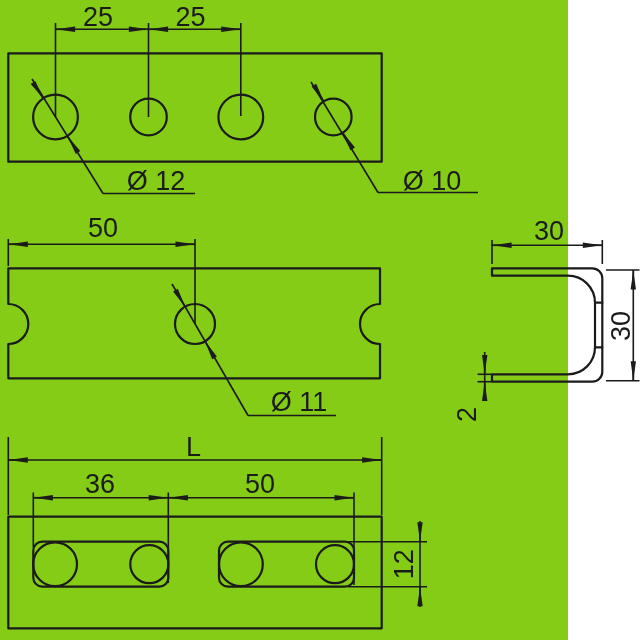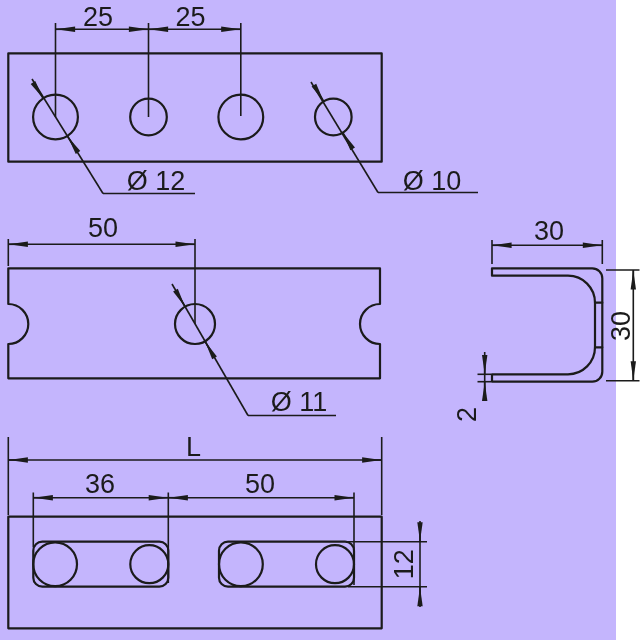--- a/index.html
+++ b/index.html
@@ -1,24 +1,24 @@
 <!DOCTYPE html>
 <html><head>
 <meta charset="utf-8">
 <style>
   html, body {
     margin: 0;
     padding: 0;
     background: #ffffff;
   }
   #canvas {
-    width: 616px;
+    width: 568px;
     height: 640px;
     position: relative;
-    background: #c4b5fd;
+    background: #84cc16;
     font-family: "Liberation Sans", "DejaVu Sans", sans-serif;
   }
   svg { display: block; }
   .obj {
     fill: none;
     stroke: #1b1b1b;
     stroke-width: 2.2;
     stroke-linecap: round;
     stroke-linejoin: round;
   }

